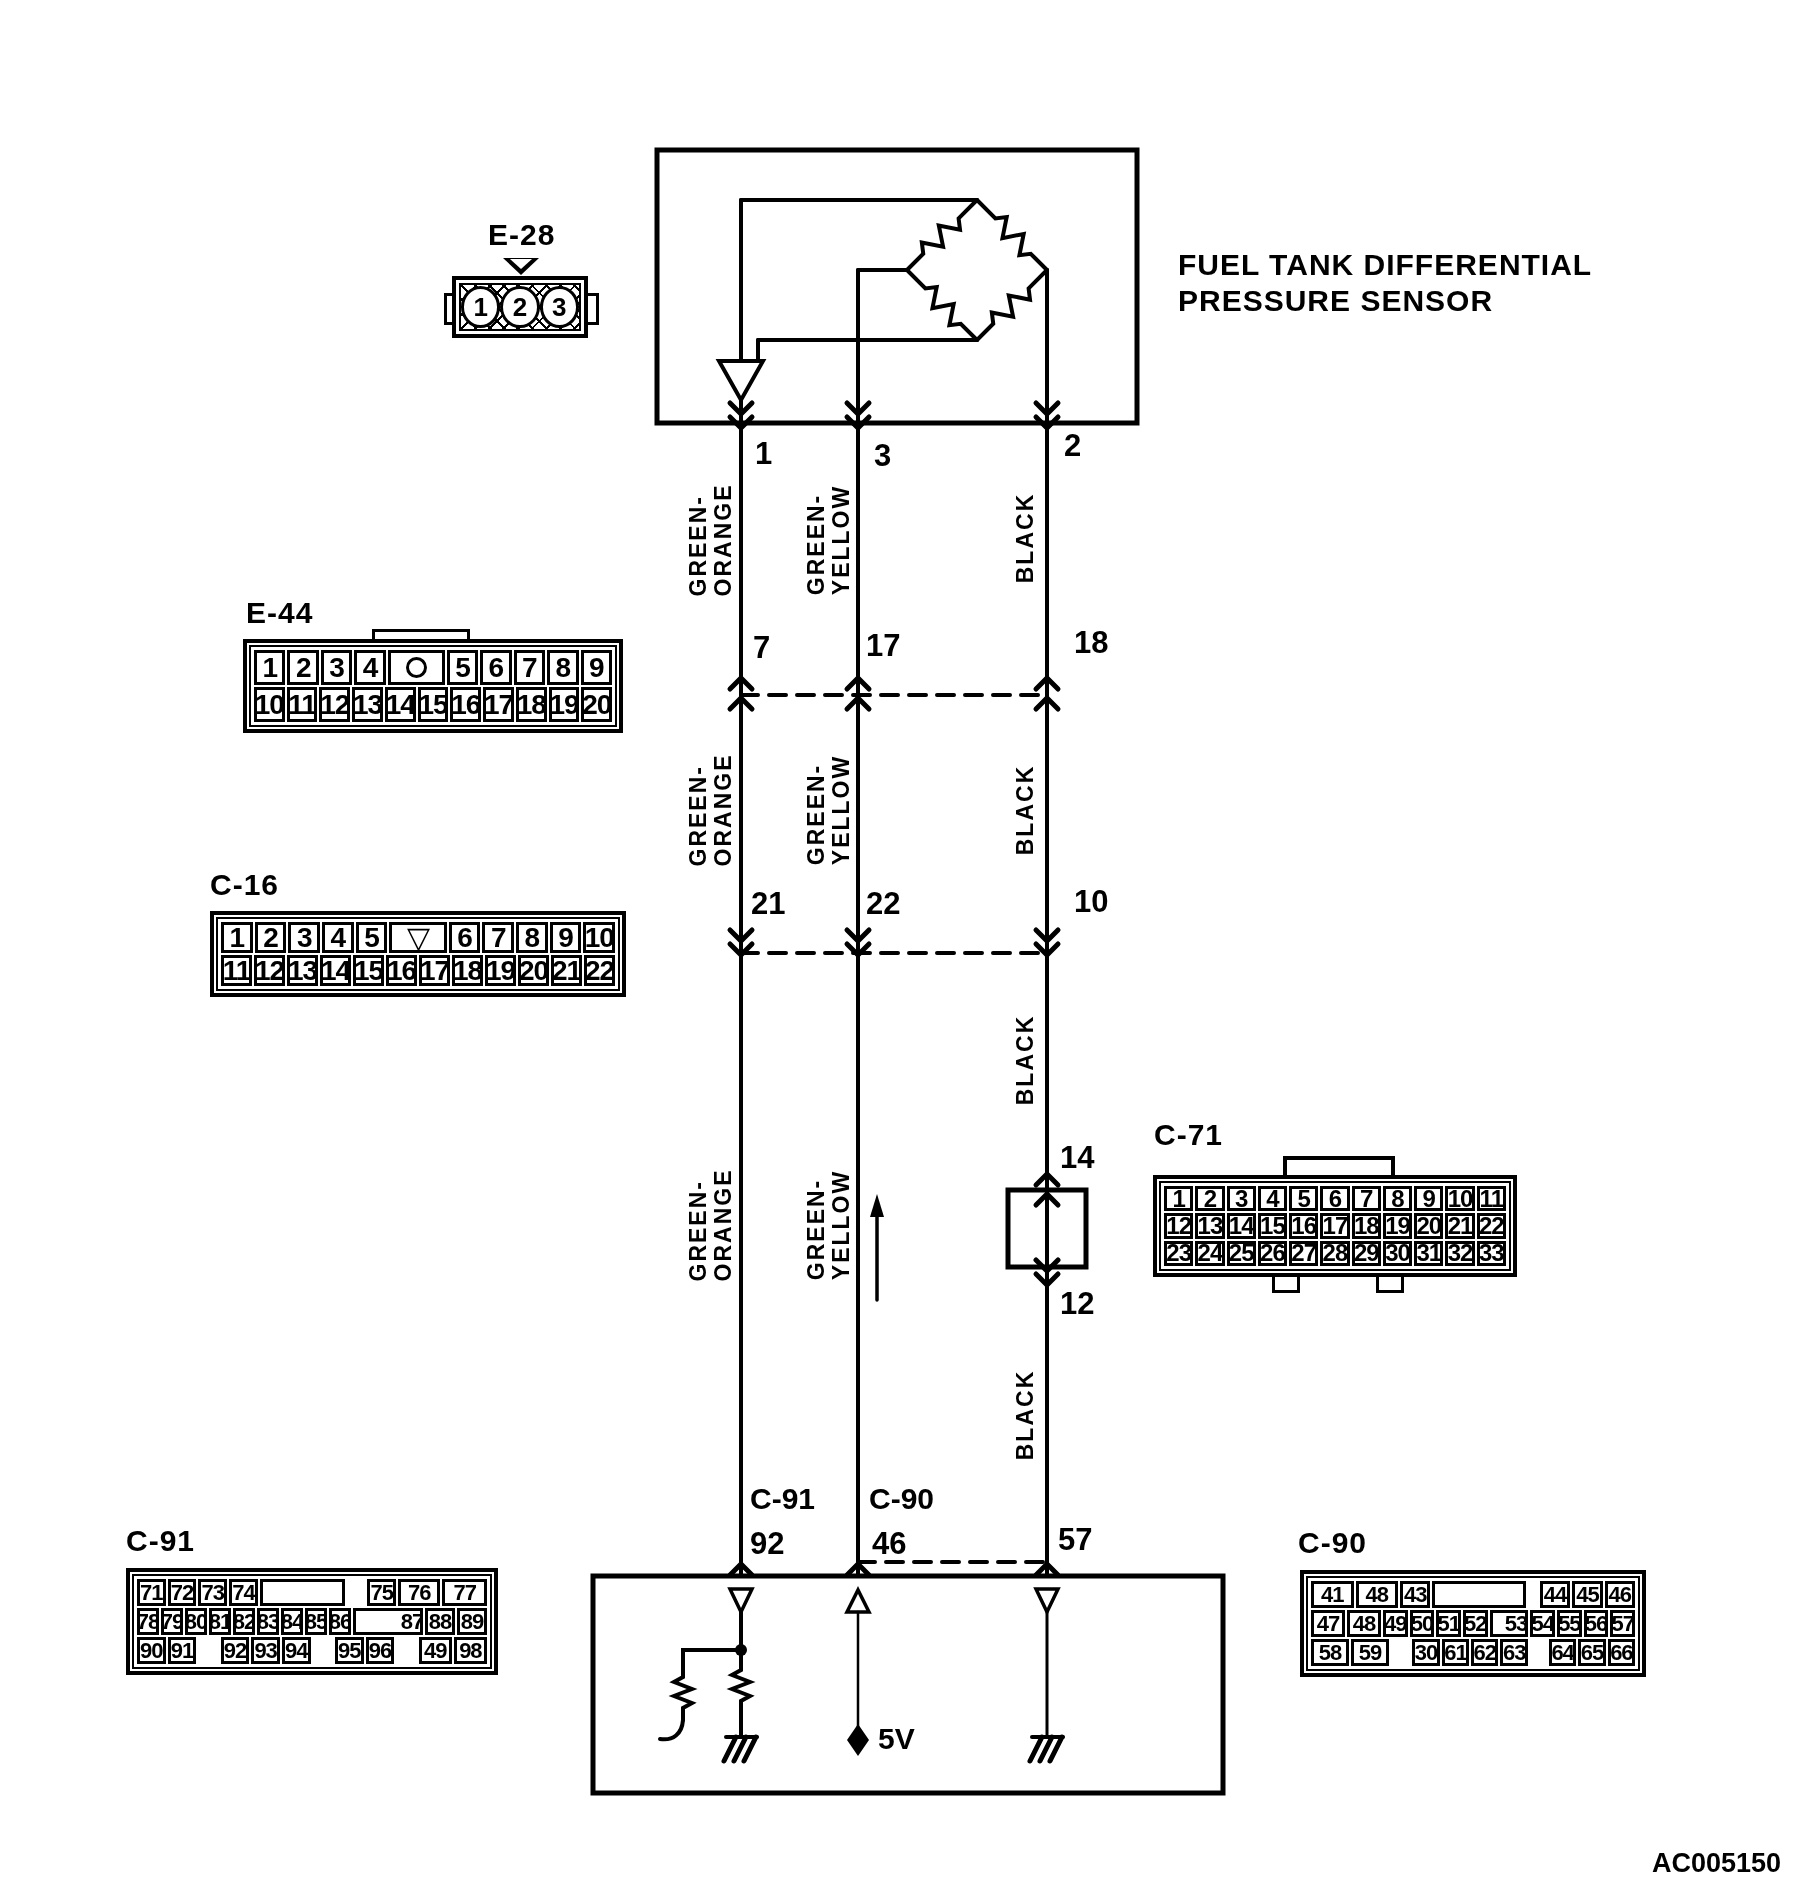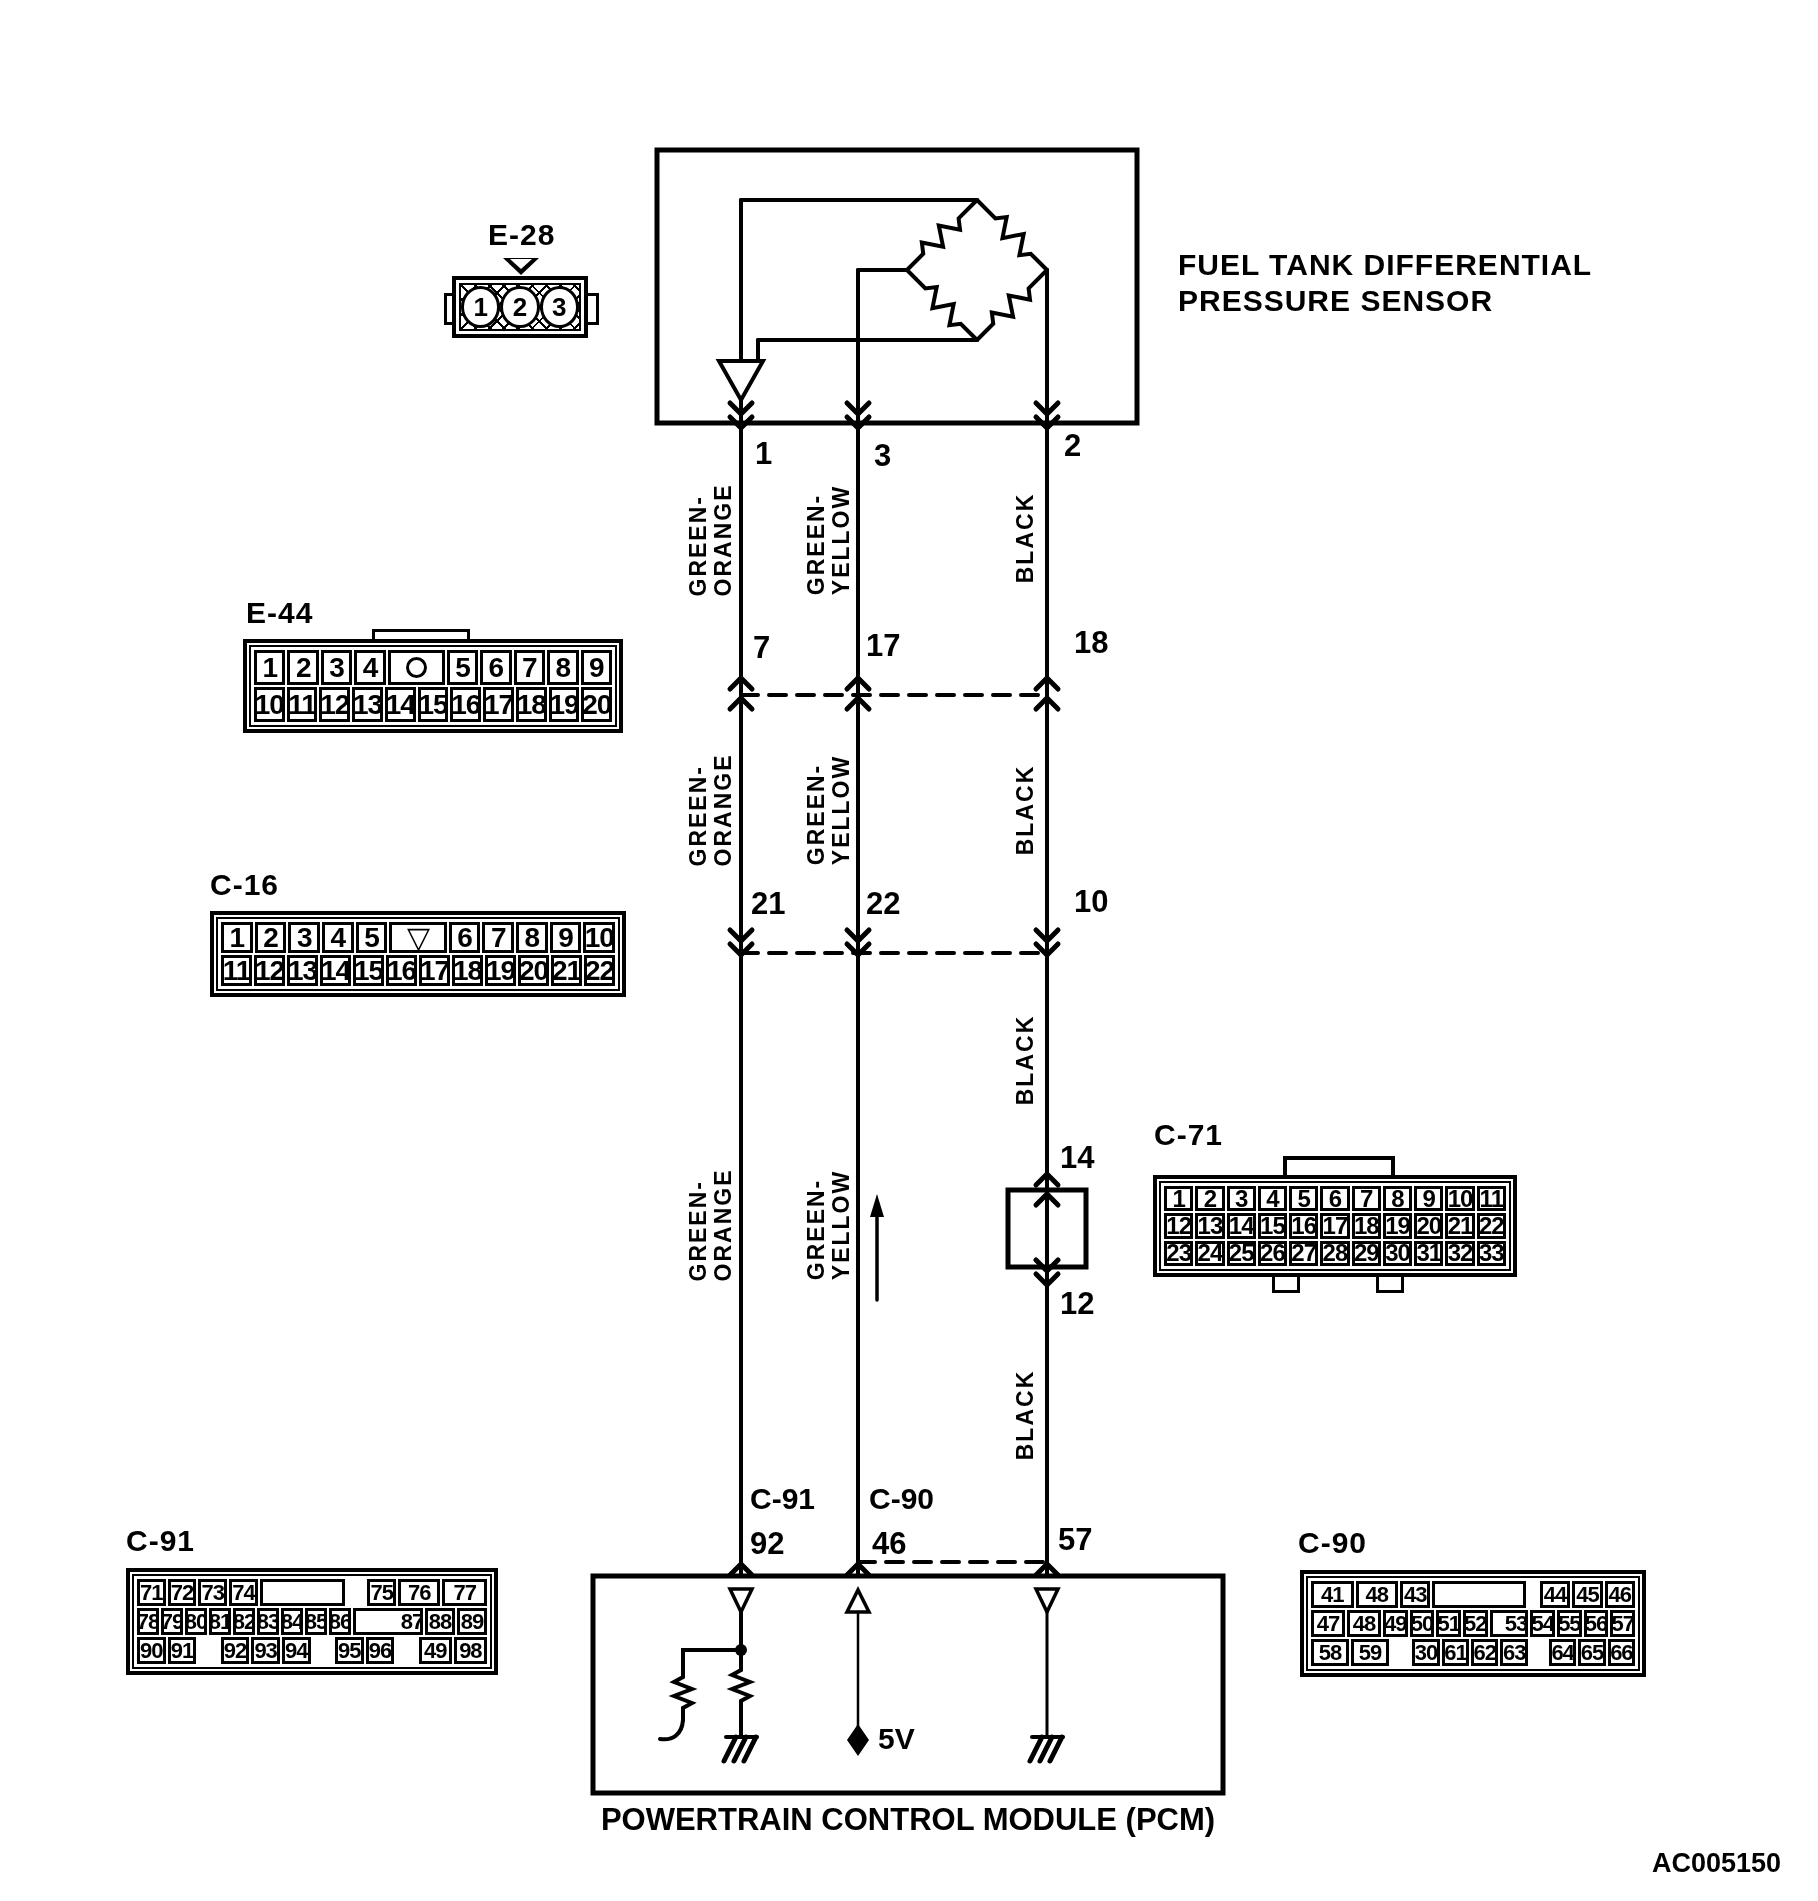--- a/index.html
+++ b/index.html
@@ -170,21 +170,20 @@
   <div class="lbl pin-num" style="left:1074px;top:884px;">10</div>
   <div class="lbl pin-num" style="left:1060px;top:1140px;">14</div>
   <div class="lbl pin-num" style="left:1060px;top:1286px;">12</div>
 
   <div class="lbl" style="left:750px;top:1482px;font-size:30px;">C-91</div>
   <div class="lbl pin-num" style="left:750px;top:1526px;">92</div>
   <div class="lbl" style="left:869px;top:1482px;font-size:30px;">C-90</div>
   <div class="lbl pin-num" style="left:872px;top:1526px;">46</div>
   <div class="lbl pin-num" style="left:1058px;top:1522px;">57</div>
   <div class="lbl" style="left:878px;top:1722px;font-size:30px;">5V</div>
-  <div class="lbl" style="left:593px;top:1802px;width:630px;text-align:center;font-size:31px;">POWERTRAIN CONTROL MODULE (PCM)</div>
 
   <div class="lbl conn-label" style="left:488px;top:218px;">E-28</div>
   <div class="e28-tab-out"></div>
   <div class="e28-tab-in"></div>
   <div class="e28-ear" style="left:444px;"></div>
   <div class="e28-ear" style="left:584px;"></div>
   <div class="e28-body">
     <div class="e28-in">
         <div class="e28-pin">1</div>
         <div class="e28-pin">2</div>

